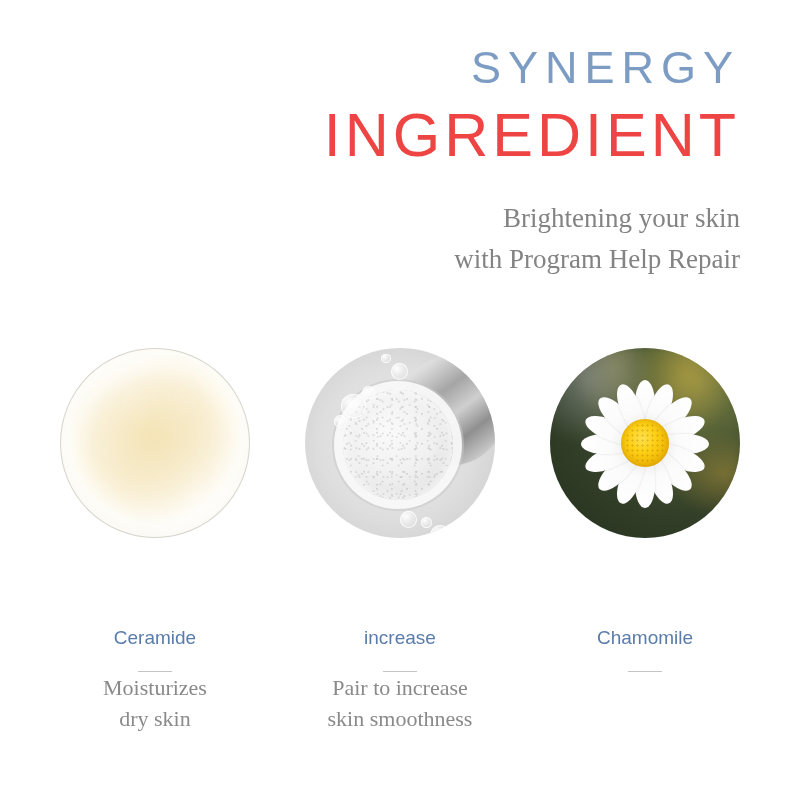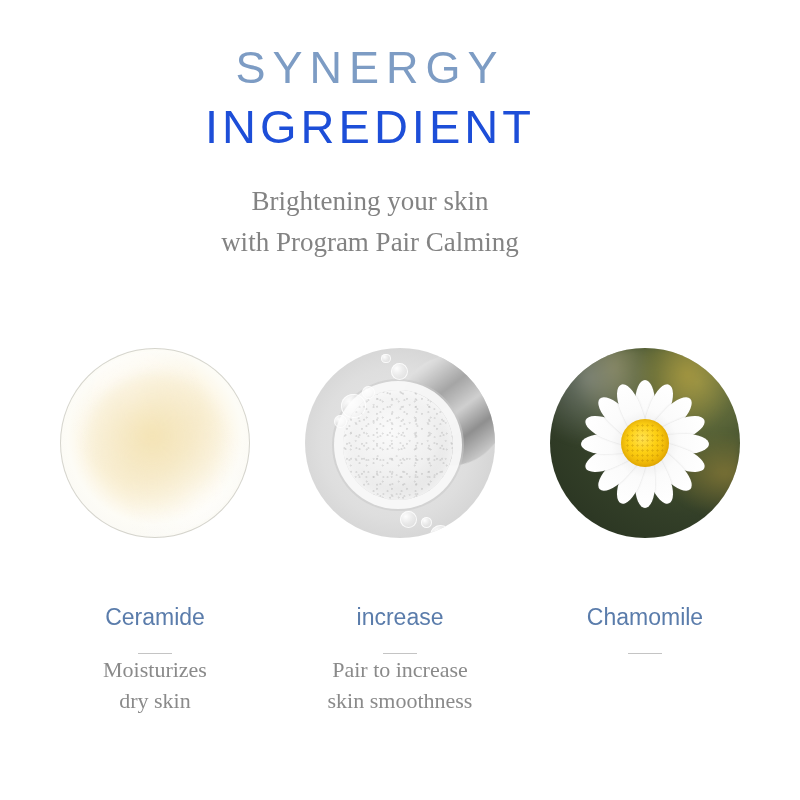--- a/index.html
+++ b/index.html
@@ -23,37 +23,37 @@
     background: #ffffff;
     box-sizing: border-box;
   }
 
   
   .header {
     position: absolute;
     top: 44px;
     left: 0;
     width: 740px;
-    text-align: center;
+    text-align: right;
   }
   .title-line1 {
     font-family: "Liberation Sans", sans-serif;
     font-size: 45px;
     letter-spacing: 7px;
     font-weight: 300;
     color: #7d9cc4;
     line-height: 1.08;
     white-space: nowrap;
   }
   .title-line2 {
     font-family: "Liberation Sans", sans-serif;
-    font-size: 47px;
+    font-size: 61px;
     letter-spacing: 4px;
     font-weight: 400;
-    color: #1d4ed8;
+    color: #ef4444;
     line-height: 1.2;
     margin-top: 6px;
     white-space: nowrap;
   }
   .subtitle {
     margin-top: 26px;
     font-family: "Liberation Serif", serif;
     font-size: 27px;
     font-weight: 400;
     color: #838383;
@@ -239,23 +239,23 @@
     position: absolute;
     inset: 4px;
     border-radius: 50%;
     opacity: .45;
     background-image: radial-gradient(circle, rgba(150,100,0,0.55) 0.9px, transparent 1.4px);
     background-size: 5px 5px;
   }
 
   
   .ing-name {
-    margin-top: 68px;
+    margin-top: 90px;
     font-family: "Liberation Sans", sans-serif;
-    font-size: 23px;
+    font-size: 19px;
     font-weight: 400;
     color: #5a7cab;
     line-height: 1;
     white-space: nowrap;
   }
   .divider {
     margin-top: 24px;
     width: 34px;
     height: 1px;
     background: #c4c4c4;
@@ -273,21 +273,21 @@
 </head>
 <body>
 
 <div class="page">
 
   <div class="header">
     <div class="title-line1">SYNERGY</div>
     <div class="title-line2">INGREDIENT</div>
     <div class="subtitle">
       <span>Brightening your skin</span>
-      <span>with Program Pair Calming</span>
+      <span>with Program Help Repair</span>
     </div>
   </div>
 
   <div class="columns">
 
     <div class="col">
       <div class="circle ceramide-jar"></div>
       <div class="ing-name">Ceramide</div>
       <div class="divider"></div>
       <div class="ing-desc">

